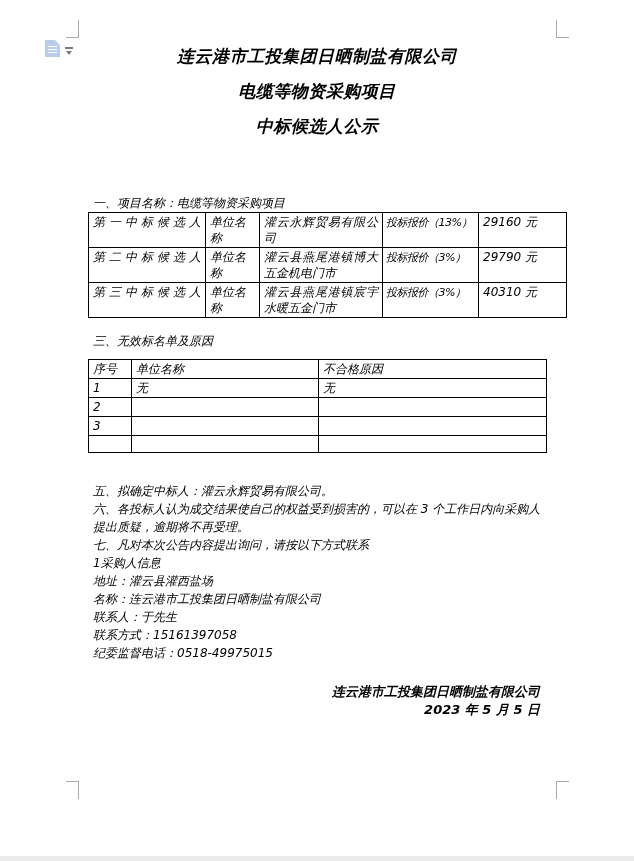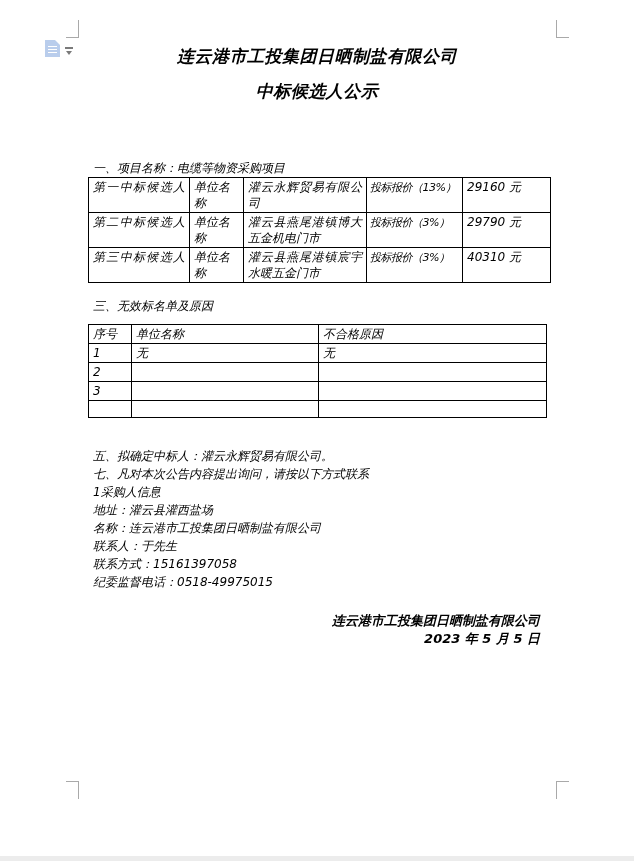--- a/index.html
+++ b/index.html
@@ -28,21 +28,21 @@
   .content { position:absolute; left:88px; top:48px; width:458px;font-style:italic; }
   .title { font-size:17px; font-weight:bold; text-align:center; line-height:16px;
     margin-bottom:19px; letter-spacing:0.5px; }
   .title:last-of-type { margin-bottom:0; }
   .gap-titles { height:41px; }
   p.line { font-size:12px; line-height:18px; padding-left:5px; }
   table { border-collapse:collapse; table-layout:fixed; width:458px; }
   td { border:1px solid #000; font-size:12px; line-height:16px;
        padding:1px 4px; vertical-align:top; overflow:hidden; }
   .t1 tr { height:34px; }
-  .t1 .c1 { width:101px; text-align:justify; text-align-last:justify; }
+  .t1 .c1 { width:117px; text-align:justify; text-align-last:justify; }
   .t1 .c2 { width:54px; }
   .t1 .c3 { width:123px; text-align:justify; }
   .t1 .c4 { width:96px; font-size:11px; letter-spacing:-0.5px; white-space:nowrap; padding:2px 2px 1px 3px; }
   .t1 .c5 { width:88px; }
   .t2 tr { height:17px; }
   .t2 .c1 { width:43px; }
   .t2 .c2 { width:187px; }
   .t2 .c3 { width:228px; }
   .mt-s3 { margin-top:14px; }
   .mt-t2 { margin-top:9px;padding-left:12px; }
@@ -64,20 +64,21 @@
   <div class="paste-doc">
     <div class="fold"></div>
     <div class="stripes"></div>
   </div>
   <div class="caret-bar"></div>
   <div class="caret-tri"></div>
 </div>
 
 <div class="content">
   <div class="title">连云港市工投集团日晒制盐有限公司</div>
+  <div class="title">电缆等物资采购项目</div>
   <div class="title">中标候选人公示</div>
   <div class="gap-titles"></div>
 
   <p class="line">一、项目名称：电缆等物资采购项目</p>
 
   <table class="t1">
     <tbody>
       <tr>
         <td class="c1">第一中标候选人</td>
         <td class="c2">单位名称</td>
@@ -128,20 +129,21 @@
       </tr>
       <tr>
         <td class="c1"></td>
         <td class="c2"></td>
         <td class="c3"></td>
       </tr>
     </tbody>
   </table>
 
   <p class="line mt-s5">五、拟确定中标人：灌云永辉贸易有限公司。</p>
+  <p class="line">六、各投标人认为成交结果使自己的权益受到损害的，可以在 3 个工作日内向采购人提出质疑，逾期将不再受理。</p>
   <p class="line">七、凡对本次公告内容提出询问，请按以下方式联系</p>
   <p class="line">1采购人信息</p>
   <p class="line">地址：灌云县灌西盐场</p>
   <p class="line">名称：连云港市工投集团日晒制盐有限公司</p>
   <p class="line">联系人：于先生</p>
   <p class="line">联系方式：15161397058</p>
   <p class="line">纪委监督电话：0518-49975015</p>
 
   <div class="signature">
     <div>连云港市工投集团日晒制盐有限公司</div>

